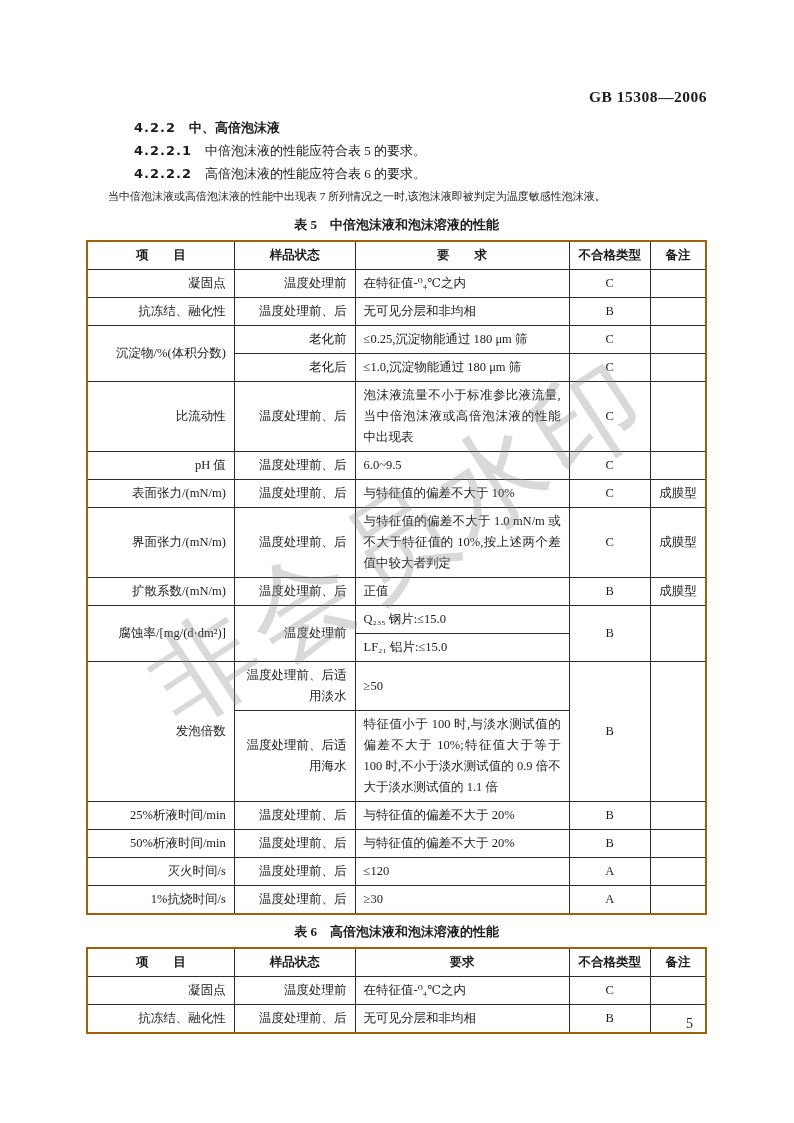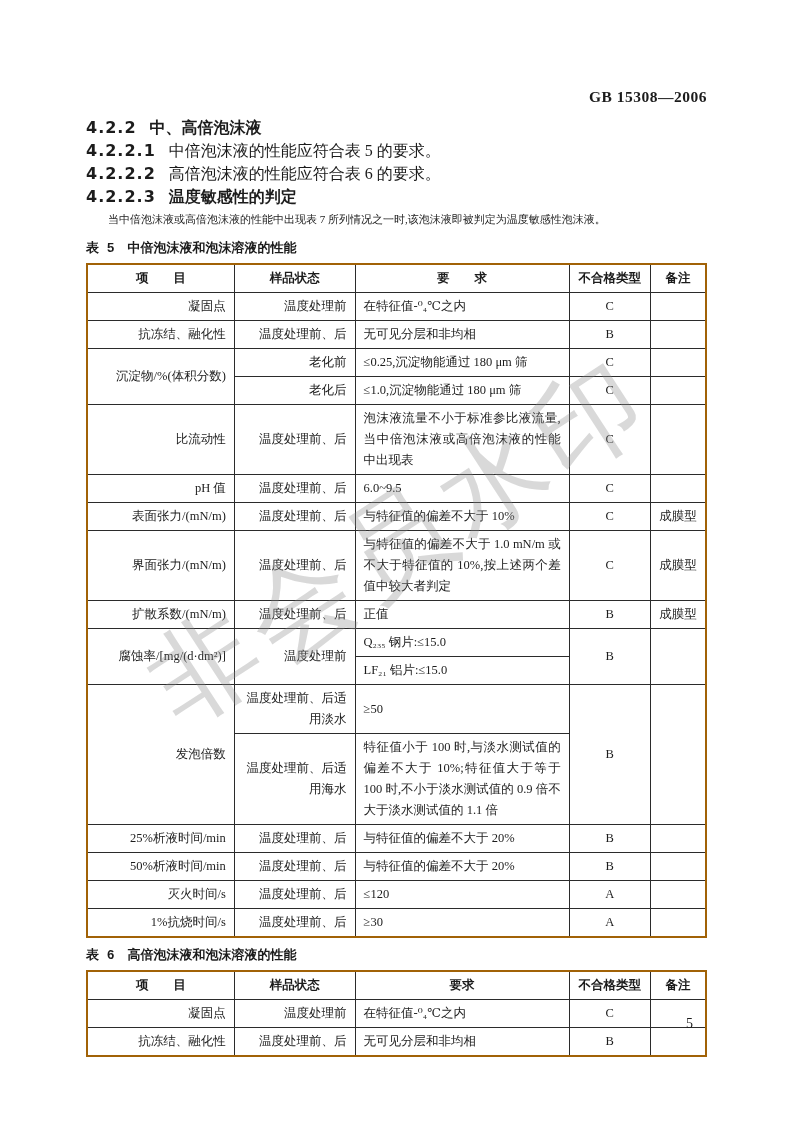--- a/index.html
+++ b/index.html
@@ -16,29 +16,29 @@
     color:rgba(140,140,140,0.33);
     letter-spacing:8px;white-space:nowrap;
     transform:rotate(-33deg);
     z-index:6;pointer-events:none;
   }
   .header-code{
     position:absolute;top:88px;right:87px;
     font-weight:bold;font-size:15.5px;letter-spacing:.5px;
   }
   .content{position:absolute;left:86px;top:116px;width:621px;}
-  .clause{font-size:16px;line-height:23px;}
+  .clause{font-size:13px;line-height:23px;margin-left:48px;}
   .clause .num{
     font-family:"DejaVu Sans",sans-serif;font-weight:bold;
     margin-right:13px;letter-spacing:1px;
   }
   .clause .ctitle{font-family:"DejaVu Sans",sans-serif;font-weight:bold;}
   .para{font-size:11px;line-height:23px;text-indent:2em;text-align:justify;margin:0;}
   .tbl-caption{
-    font-family:Liberation Mono, monospace;
+    text-align:center;font-family:Liberation Serif, serif;
     font-weight:bold;font-size:13px;margin:8px 0 6px 0;
   }
   table{
     width:100%;border-collapse:collapse;table-layout:fixed;
     font-size:12.5px;border:2px solid #a16207;
   }
   th,td{border:1px solid #2b2b2b;vertical-align:middle;}
   th{font-weight:bold;text-align:center;padding:5px 2px;}
   td{padding:3px 8px;line-height:21px;}
   td.c-item,td.c-state{text-align:right;}
@@ -62,23 +62,20 @@
 
     <div class="clause">
       <span class="num">4.2.2</span><span class="ctitle">中、高倍泡沫液</span>
     </div>
     <div class="clause">
       <span class="num">4.2.2.1</span><span>中倍泡沫液的性能应符合表 5 的要求。</span>
     </div>
     <div class="clause">
       <span class="num">4.2.2.2</span><span>高倍泡沫液的性能应符合表 6 的要求。</span>
     </div>
-    <div class="clause">
-      <span class="num">4.2.2.3</span><span class="ctitle">温度敏感性的判定</span>
-    </div>
     <p class="para">当中倍泡沫液或高倍泡沫液的性能中出现表 7 所列情况之一时,该泡沫液即被判定为温度敏感性泡沫液。</p>
 
     <div class="tbl-caption">表 5　中倍泡沫液和泡沫溶液的性能</div>
 
     <table>
       <colgroup>
         <col style="width:23.8%">
           <col style="width:19.5%">
           <col style="width:34.6%">
           <col style="width:13.1%">

